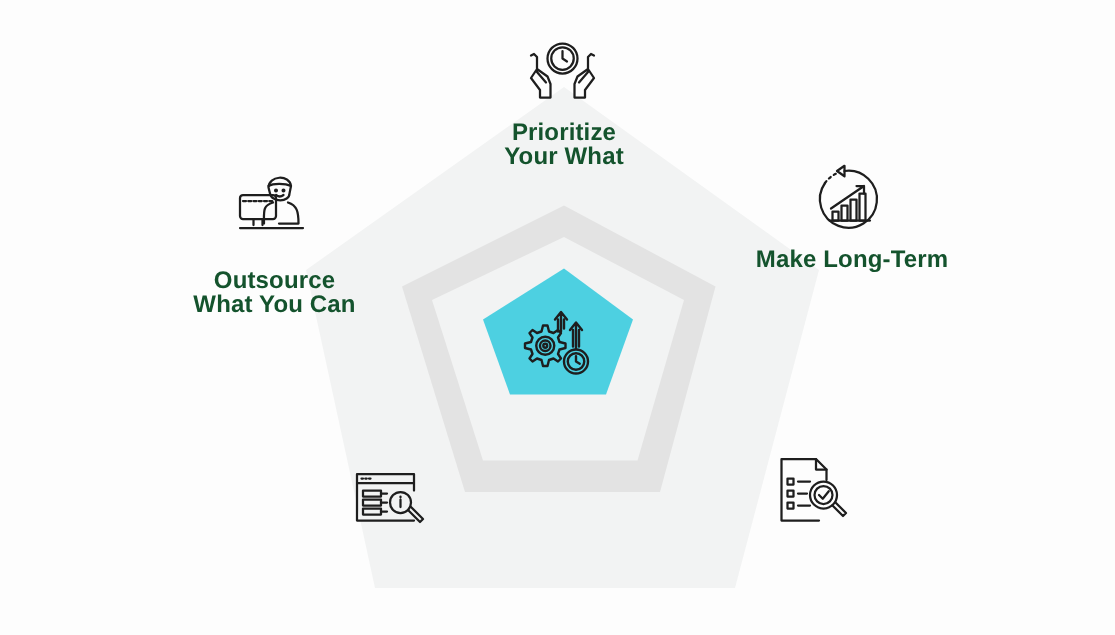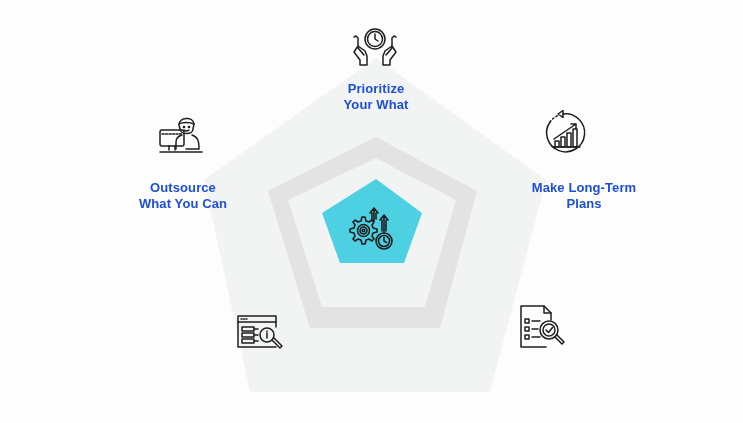--- a/index.html
+++ b/index.html
@@ -4,21 +4,21 @@
 <style>
   html, body { margin: 0; padding: 0; }
   body {
     width: 743px; height: 423px; overflow: hidden;
     background: #fdfdfd; position: relative;
     font-family: "Liberation Sans", "DejaVu Sans", sans-serif;
   }
   #stage { position: absolute; left: 0; top: 0; width: 743px; height: 423px; }
   .label {
     position: absolute; text-align: center; font-weight: 700;
-    font-size: 13px; line-height: 16px; color: #1d4ed8; letter-spacing: 0.1px;
+    font-size: 16px; line-height: 16px; color: #14532d; letter-spacing: 0.1px;
     transform: translateX(-50%); white-space: nowrap;
   }
   .label span { display: block; }
   .icon { position: absolute; }
   .icon svg { display: block; }
 </style>
 </head>
 <body>
 
 <div id="stage">
@@ -63,23 +63,22 @@
       <path d="M8 13 A19 19 0 0 1 16 6.5" stroke-dasharray="1.5 2.5"></path>
       <path d="M21 1.5 L16 5 L21 8.5 Z"></path>
       <path d="M12 30 L34 15 M29 15 H34 V20"></path>
       <rect x="13" y="32" width="4" height="6"></rect>
       <rect x="19" y="28" width="4" height="10"></rect>
       <rect x="25" y="24" width="4" height="14"></rect>
       <rect x="31" y="20" width="4" height="18"></rect>
       <path d="M11 38 H38"></path>
     </svg>
   </div>
-  <div class="label" style="left:568px;top:180px;margin-left:16px;">
+  <div class="label" style="left:568px;top:166px;">
     <span>Make Long-Term</span>
-    <span>Plans</span>
   </div>
 
   <div class="icon" style="left:158px;top:113px;">
     <svg width="50" height="44" viewBox="0 0 50 44" fill="none" stroke="#1e1e1e" stroke-width="1.5" stroke-linejoin="round" stroke-linecap="round">
       <path d="M21 12 C21 4 35 3 36 11 L35 16 C35 22 23 22 22 16 Z"></path>
       <path d="M21 11 C24 9 32 9 36 11"></path>
       <circle cx="26" cy="14" r="0.6" fill="#1e1e1e"></circle>
       <circle cx="31" cy="14" r="0.6" fill="#1e1e1e"></circle>
       <path d="M26 17 Q28.5 19 31 17"></path>
       <path d="M24 22 C17 24 18 28 18 36 M34 22 C40 24 41 28 41 36 H28"></path>

